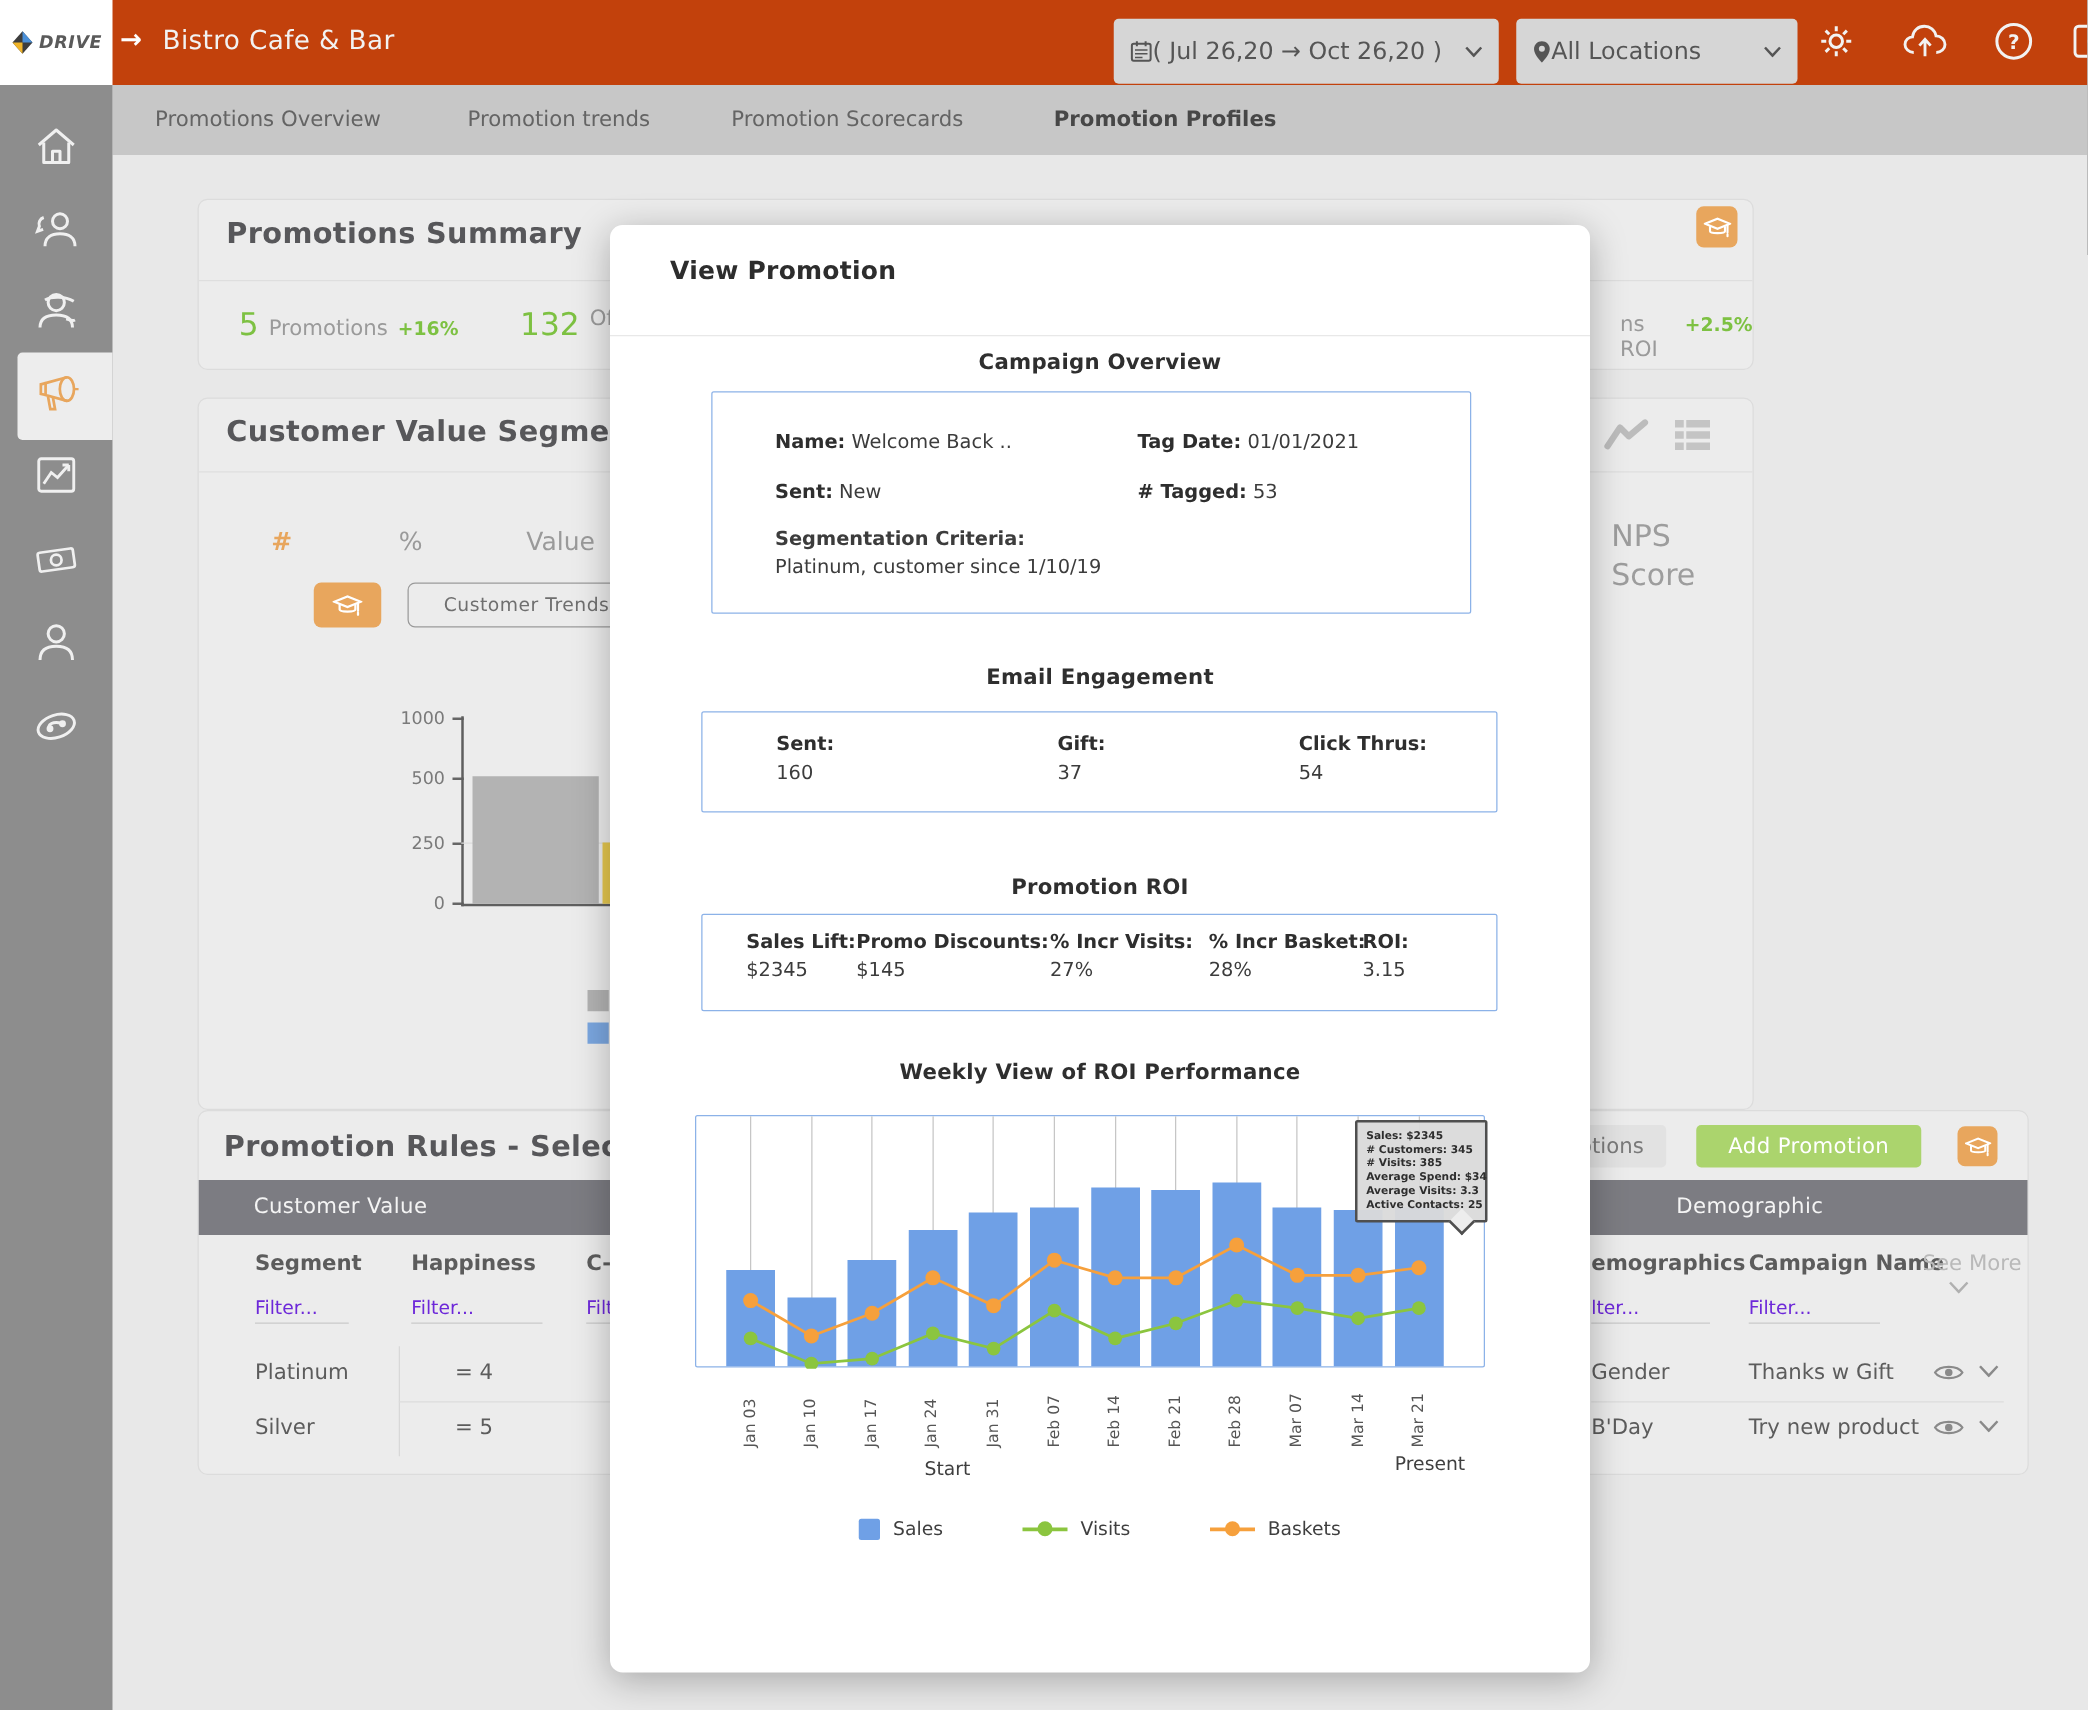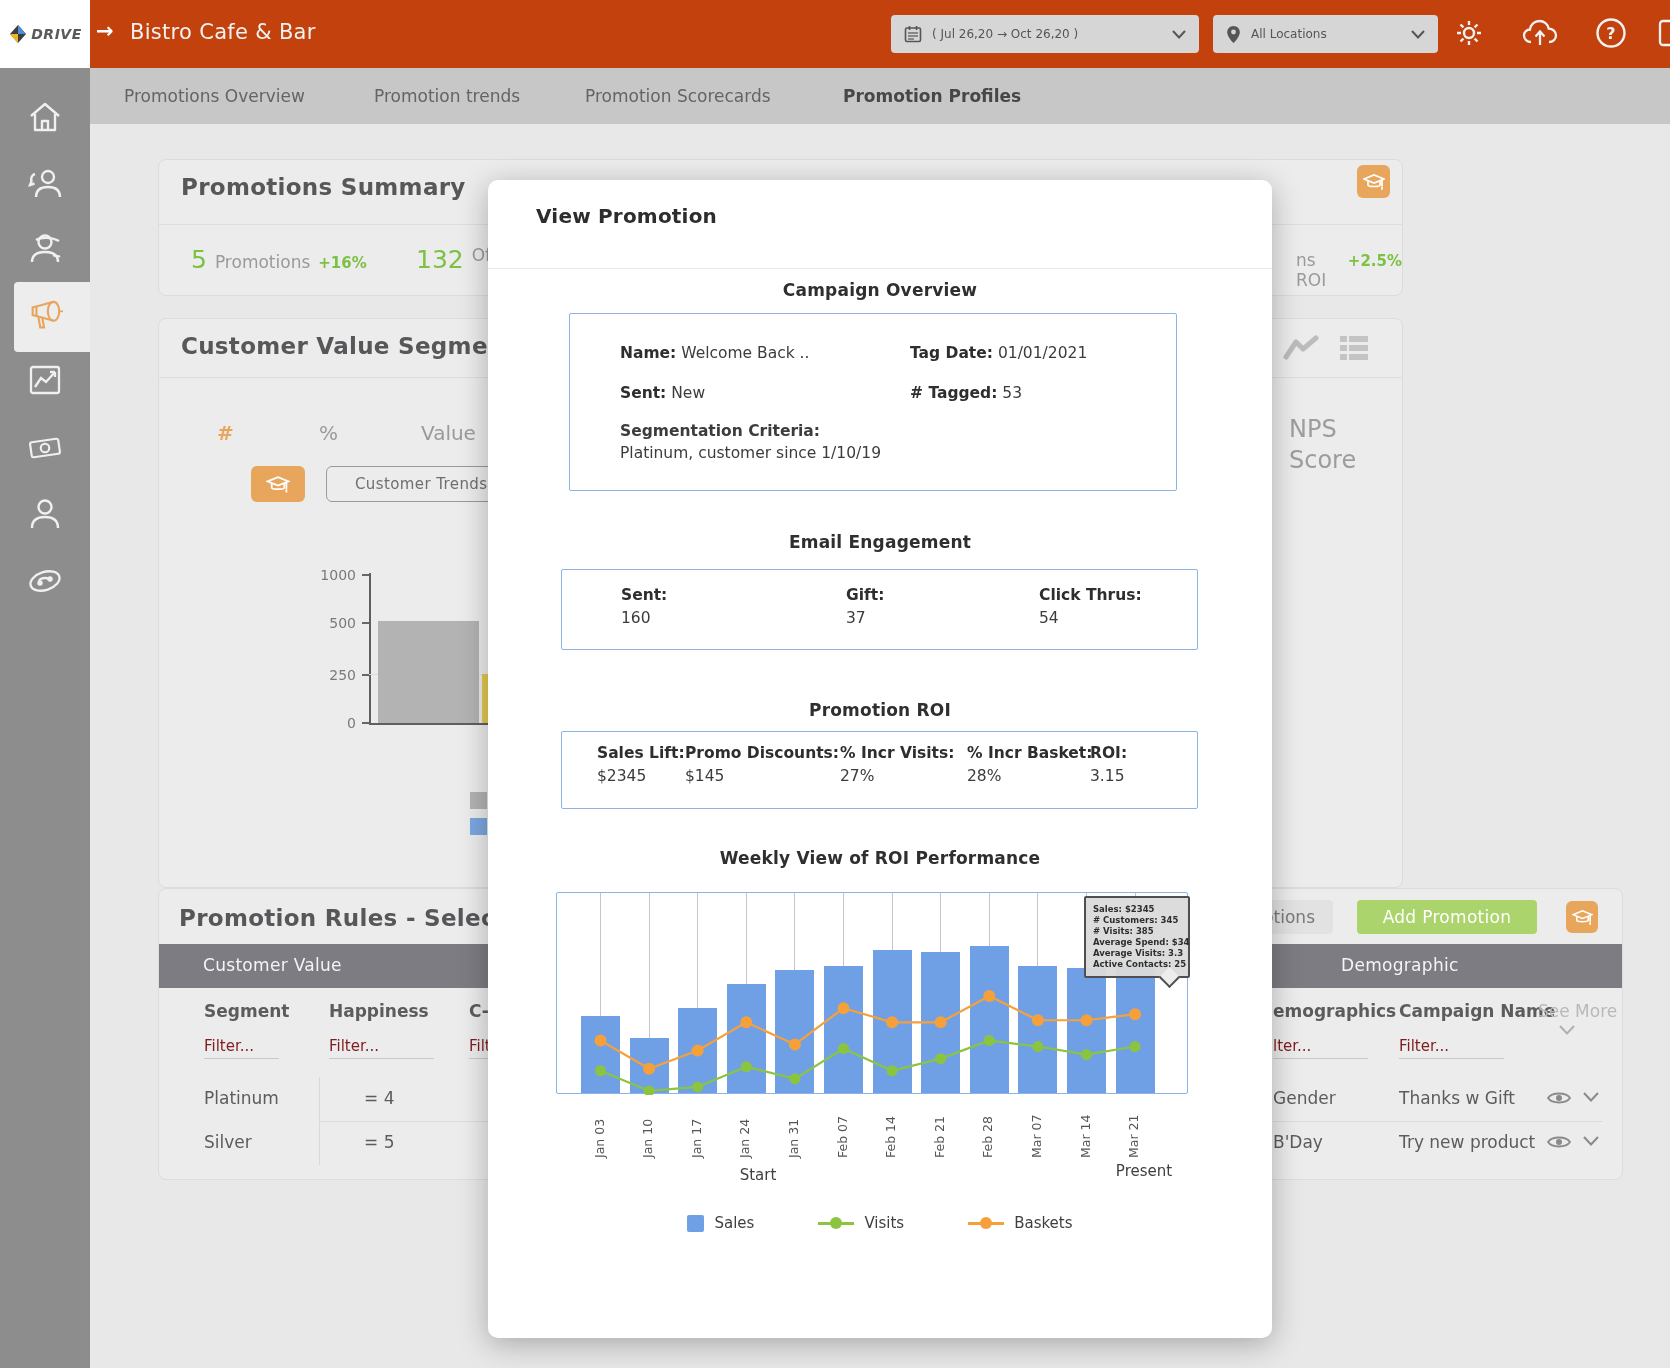--- a/index.html
+++ b/index.html
@@ -7,21 +7,21 @@
   body { font-family:"DejaVu Sans", sans-serif; }
   .page { position:relative; width:1670px; height:1368px; overflow:hidden; background:#e8e8e8; }
   .abs { position:absolute; }
 
   
   .topbar { position:absolute; left:0; top:0; width:1670px; height:68px; background:#c2410c; z-index:5; }
   .logo-box { position:absolute; left:0; top:0; width:90px; height:68px; background:#fff; display:flex; align-items:center; justify-content:center; gap:3px; }
   .logo-text { font-style:italic; font-weight:700; font-size:14px; color:#5a5a5a; letter-spacing:.5px; }
   .top-arrow { position:absolute; left:96px; top:19px; color:#fff; font-size:21px; font-weight:700; }
   .app-title { position:absolute; left:130px; top:20px; color:#f2f2f2; font-size:21px; font-weight:500; letter-spacing:.3px; }
-  .top-btn { position:absolute; top:15px; height:38px; background:#d6d6d6; border-radius:4px; display:flex; align-items:center; padding:0 13px; gap:10px; color:#555; font-size:12px; cursor:pointer; }
+  .top-btn { position:absolute; top:15px; height:52px; background:#d6d6d6; border-radius:4px; display:flex; align-items:center; padding:0 13px; gap:0; color:#555; font-size:19px; cursor:pointer; }
   .top-btn .chev { margin-left:auto; }
   .top-icon { position:absolute; top:14px; width:38px; height:38px; display:flex; align-items:center; justify-content:center; cursor:pointer; }
 
   
   .tabbar { position:absolute; left:90px; top:68px; width:1580px; height:56px; background:#c7c7c7; z-index:4; }
   .tab { position:absolute; top:18px; font-size:17px; color:#646464; cursor:pointer; white-space:nowrap; }
   .tab.active { font-weight:700; color:#474747; }
 
   
   .sidebar { position:absolute; left:0; top:68px; width:90px; height:1300px; background:#8d8d8d; z-index:5; }
@@ -37,21 +37,21 @@
   .stat-delta { font-size:15px; color:#7dc142; font-weight:700; }
 
   
   .ytick { position:absolute; width:40px; text-align:right; font-size:14px; color:#7a7a7a; }
   .tickmark { position:absolute; width:9px; height:2px; background:#666; }
 
   
   .dark-header { position:absolute; left:0; top:55px; width:1463px; height:44px; background:#7c7c82; }
   .dark-header span { position:absolute; top:11px; color:#f4f4f4; font-size:17px; letter-spacing:.3px; }
   .col-head { position:absolute; font-size:17px; font-weight:600; color:#5c5c5c; }
-  .filter { position:absolute; font-size:15px; color:#7f1d1d; border-bottom:1.5px solid #c9c9c9; padding-bottom:3px; }
+  .filter { position:absolute; font-size:15px; color:#6d28d9; border-bottom:1.5px solid #c9c9c9; padding-bottom:3px; }
   .cell { position:absolute; font-size:17px; color:#5c5c5c; }
   .gray-btn { position:absolute; background:#e2e2e2; border-radius:4px; color:#7a7a7a; font-size:17px; display:flex; align-items:center; justify-content:flex-end; padding-right:18px; cursor:pointer; }
   .green-btn { position:absolute; background:#abd46d; border-radius:4px; color:#fff; font-size:17px; display:flex; align-items:center; justify-content:center; cursor:pointer; letter-spacing:.3px; }
 
   
   .modal { position:absolute; left:488px; top:180px; width:784px; height:1158px; background:#fff; border-radius:10px; box-shadow:0 6px 30px rgba(0,0,0,.28); z-index:10; }
   .modal-title { position:absolute; left:48px; top:24px; font-size:20px; font-weight:700; color:#2d2d2d; letter-spacing:.2px; }
   .modal-divider { position:absolute; left:0; top:88px; width:100%; height:1px; background:#e8e8e8; }
   .section-h { position:absolute; width:100%; text-align:center; font-size:17px; font-weight:700; color:#2f2f2f; letter-spacing:.2px; }
   .blue-box { position:absolute; border:1.5px solid #8cb2e8; border-radius:2px; background:#fff; }

